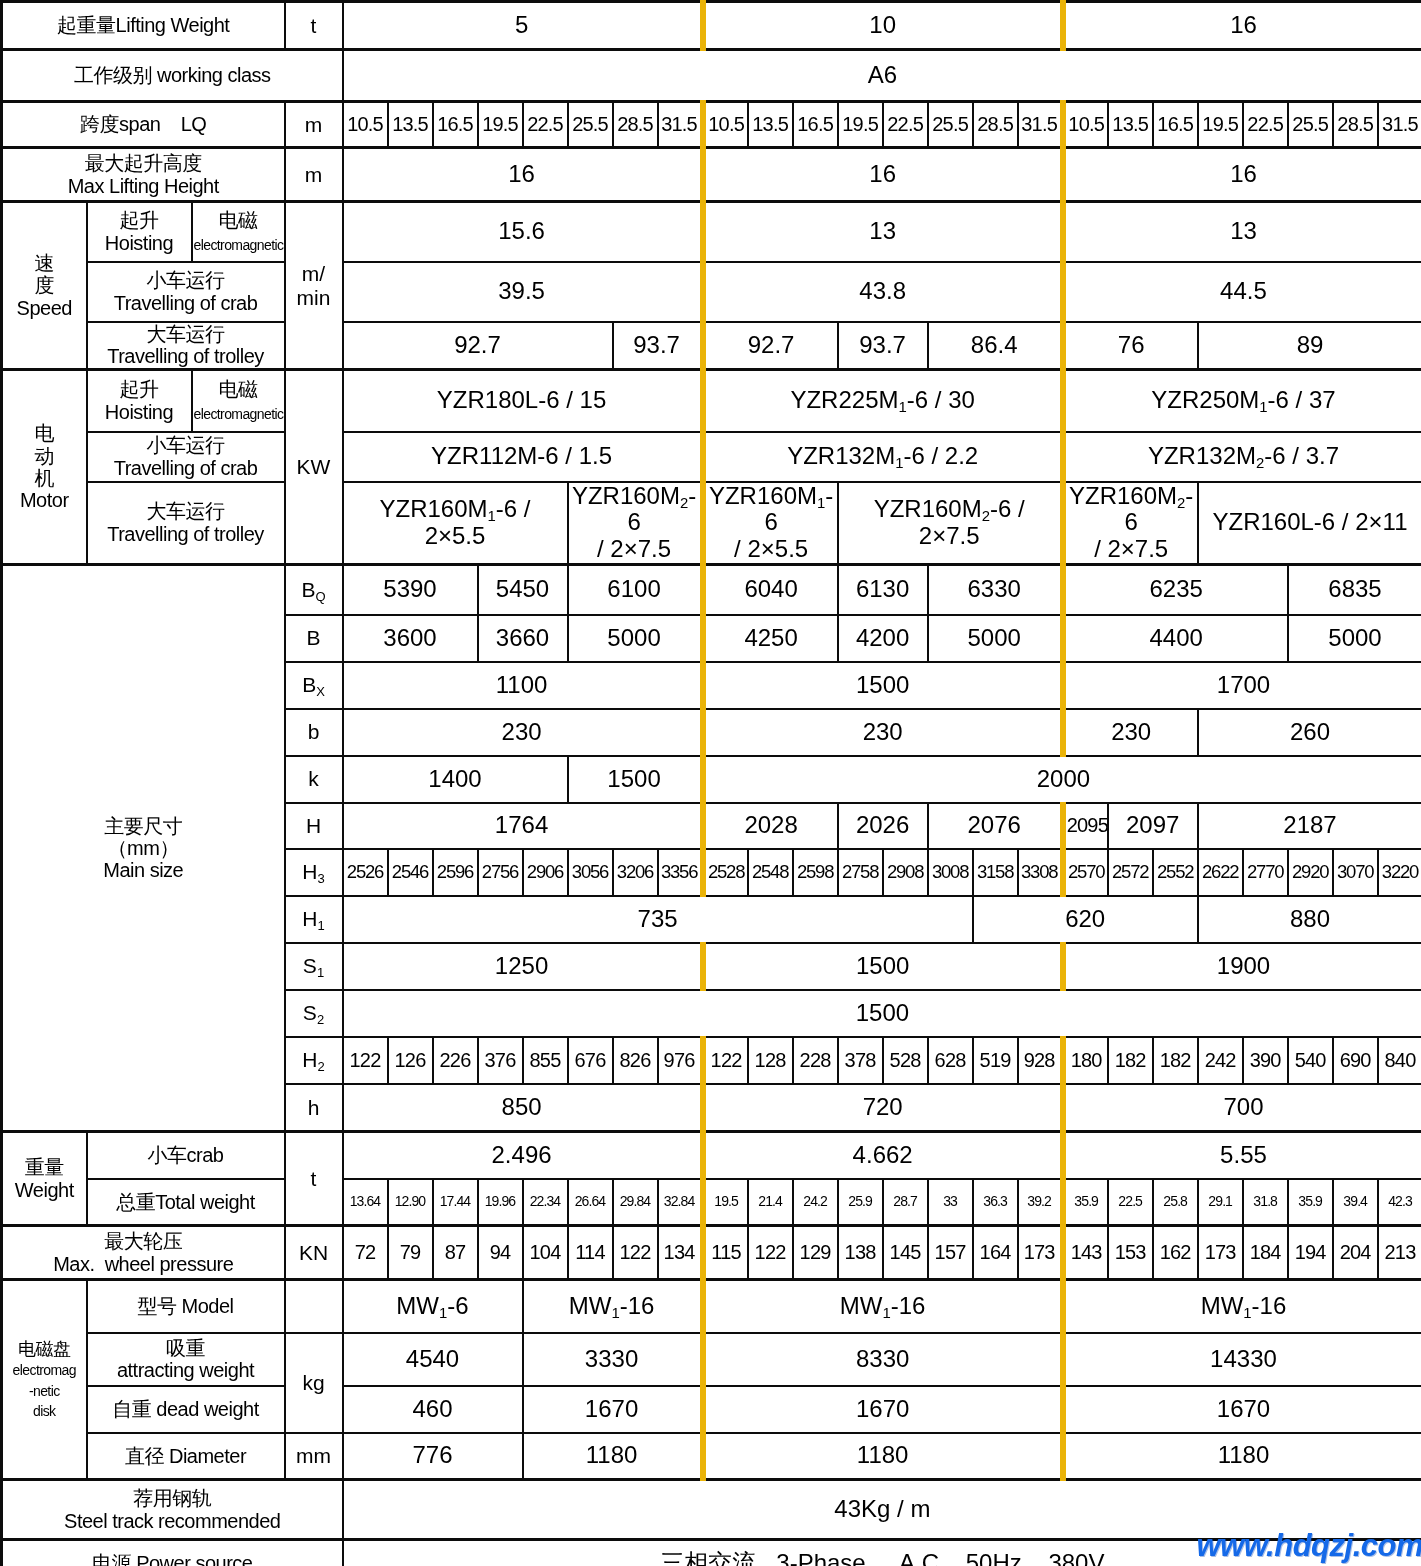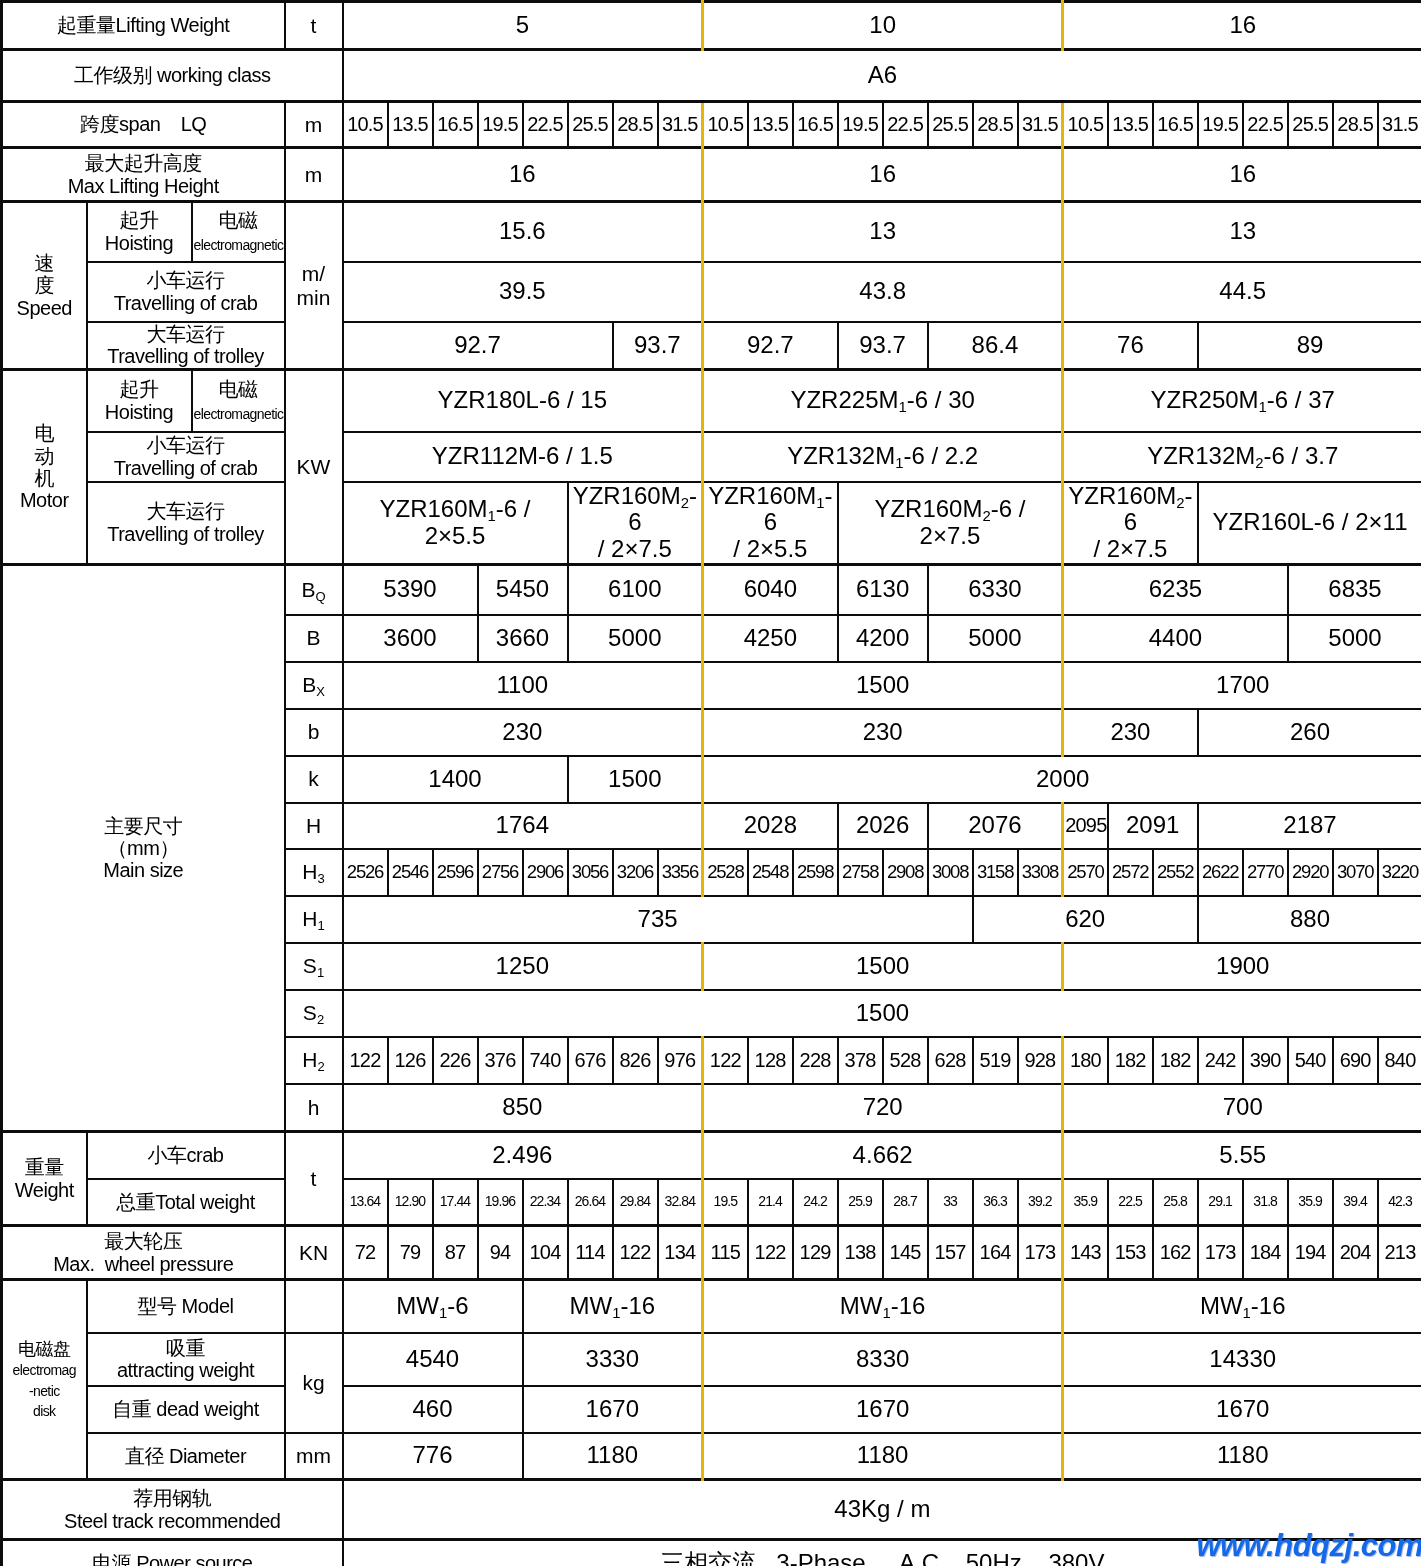--- a/index.html
+++ b/index.html
@@ -7,21 +7,21 @@
     width:1421px;height:1566px;position:relative;color:#000;
     font-family:"Liberation Sans","DejaVu Sans",sans-serif;
     -webkit-font-smoothing:antialiased;
   }
   table{border-collapse:collapse;table-layout:fixed;width:1421px;border:3px solid #0c0c0c;}
   td{
     border:2px solid #0c0c0c;text-align:center;vertical-align:middle;
     padding:0 1px;overflow:hidden;line-height:1.12;
   }
   tr.sec td{border-top:3px solid #0c0c0c;}
-  td.gb{border-left:3px solid #eab308;}
+  td.gb{border-left:6px solid #eab308;}
   td.val{font-size:24px;}
   td.lbl{font-size:20px;letter-spacing:-0.5px;}
   td.unit{font-size:21px;}
   td.sm{font-size:20px;letter-spacing:-0.8px;}
   td.sm2{font-size:18.5px;letter-spacing:-1.2px;}
   td.xs2{font-size:14px;letter-spacing:-0.9px;}
   td.xs3{font-size:18px;letter-spacing:-0.5px;}
   .tiny{font-size:14px;letter-spacing:-0.6px;}
   sub{font-size:0.62em;vertical-align:baseline;position:relative;top:0.28em;}
   .watermark{
@@ -203,21 +203,21 @@
         <td colspan="3" class="val">1500</td>
         <td colspan="16" class="val gb">2000</td>
       </tr>
       <tr style="height: 46px;">
         <td class="unit">H</td>
         <td colspan="8" class="val">1764</td>
         <td colspan="3" class="val gb">2028</td>
         <td colspan="2" class="val">2026</td>
         <td colspan="3" class="val">2076</td>
         <td class="sm gb">2095</td>
-        <td colspan="2" class="val">2091</td>
+        <td colspan="2" class="val">2097</td>
         <td colspan="5" class="val">2187</td>
       </tr>
       <tr style="height: 47px;">
         <td class="unit">H<sub>3</sub></td>
         <td class="sm2">2526</td>
         <td class="sm2">2546</td>
         <td class="sm2">2596</td>
         <td class="sm2">2756</td>
         <td class="sm2">2906</td>
         <td class="sm2">3056</td>
@@ -255,21 +255,21 @@
       <tr style="height: 47px;">
         <td class="unit">S<sub>2</sub></td>
         <td colspan="24" class="val">1500</td>
       </tr>
       <tr style="height: 47px;">
         <td class="unit">H<sub>2</sub></td>
         <td class="sm">122</td>
         <td class="sm">126</td>
         <td class="sm">226</td>
         <td class="sm">376</td>
-        <td class="sm">740</td>
+        <td class="sm">855</td>
         <td class="sm">676</td>
         <td class="sm">826</td>
         <td class="sm">976</td>
         <td class="sm gb">122</td>
         <td class="sm">128</td>
         <td class="sm">228</td>
         <td class="sm">378</td>
         <td class="sm">528</td>
         <td class="sm">628</td>
         <td class="sm">519</td>

